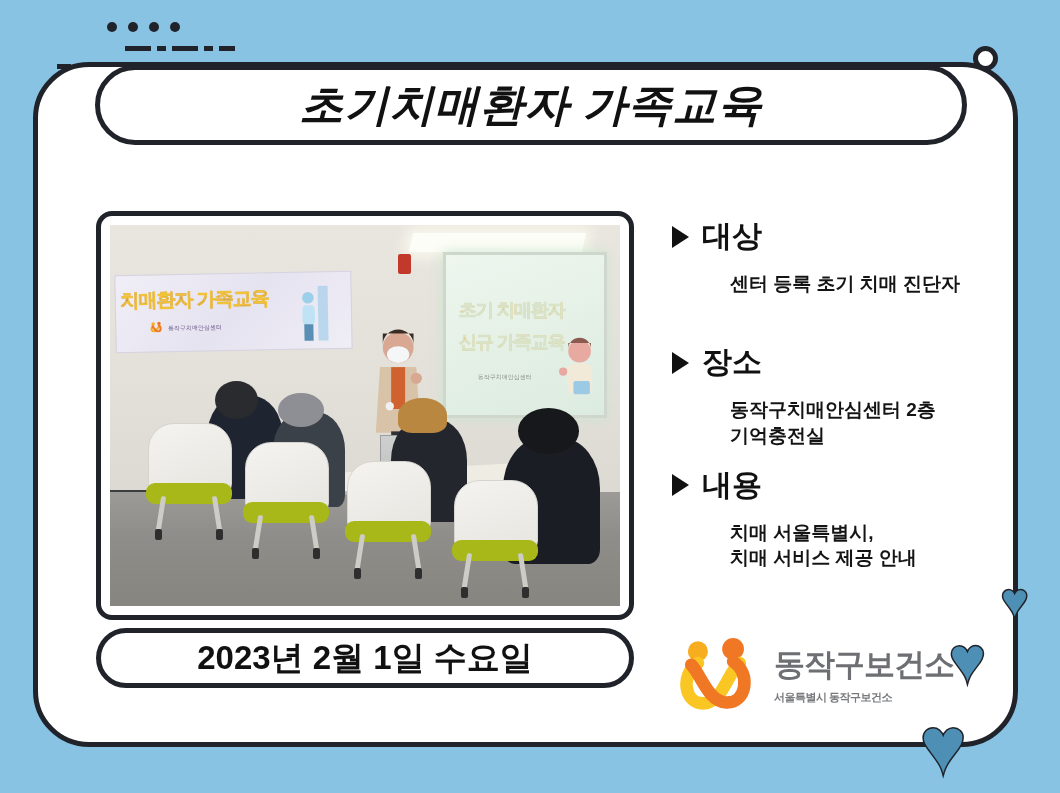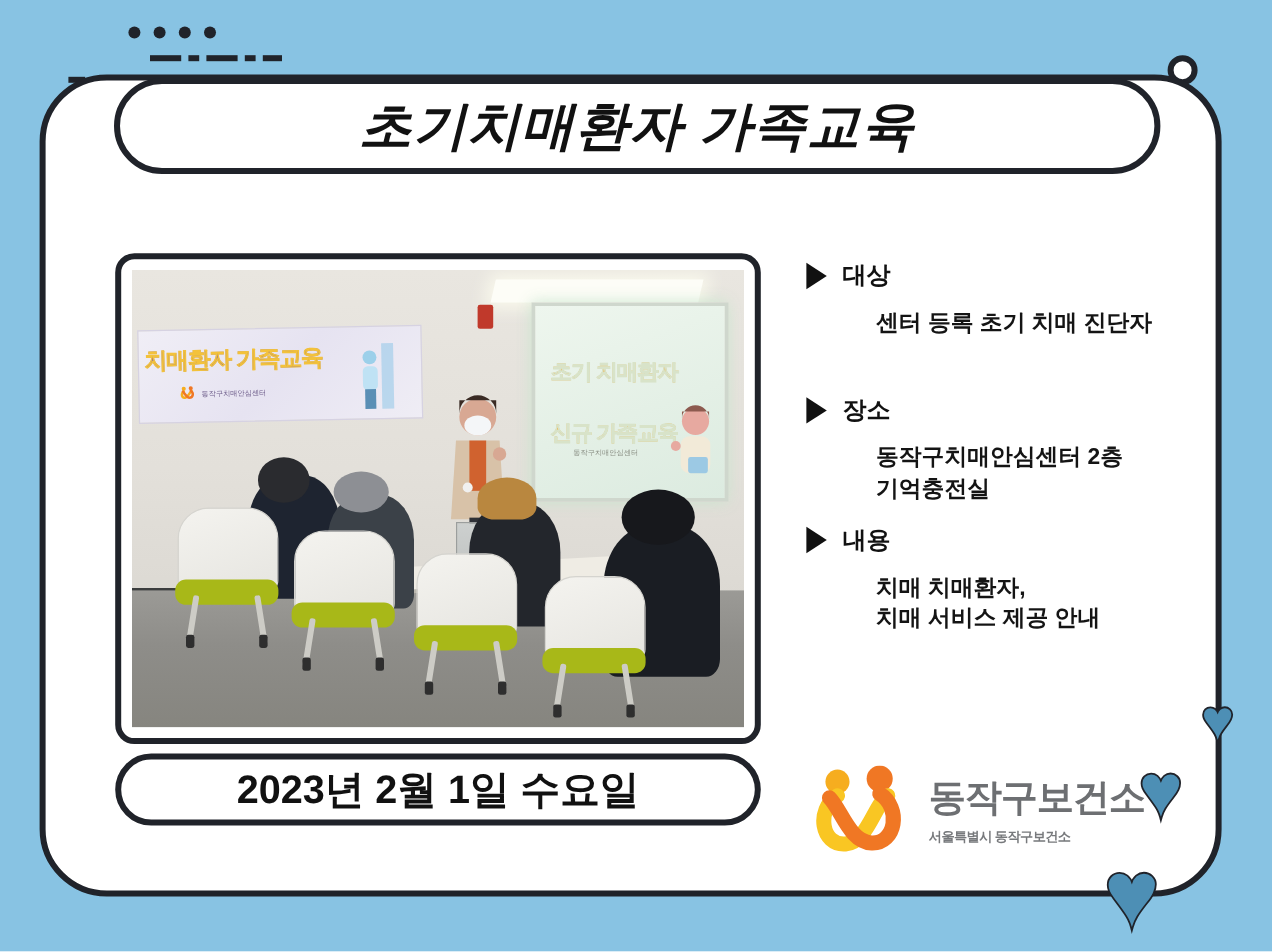--- a/index.html
+++ b/index.html
@@ -174,21 +174,21 @@
     box-shadow: 0 0 12px rgba(200,230,205,.9);
   }
   .ph-screen-l1, .ph-screen-l2 {
     position: absolute; left: 8%;
     font-size: 18px; font-weight: bold;
     color: #f6a623;
     -webkit-text-stroke: 0.6px #d8e3c9;
     white-space: nowrap; letter-spacing: -1px;
   }
   .ph-screen-l1 { top: 27%; }
-  .ph-screen-l2 { top: 47%; margin-top: 19px; }
+  .ph-screen-l2 { top: 47%; }
   .ph-screen-sub {
     position: absolute; left: 20%; top: 74%;
     font-size: 6px; color: #8a8f84; white-space: nowrap;
   }
   .ph-screen-fig {
     position: absolute; right: 4%; bottom: 3%; width: 26%; height: 52%;
   }
   .ph-speaker {
     position: absolute; left: 50%; top: 27%; width: 13%; height: 44%;
   }
@@ -263,21 +263,21 @@
     position: absolute;
     left: 672px;
     top: 216px;
     width: 320px;
   }
   .info-block { margin-bottom: 8px; }
   .info-head {
     display: flex;
     align-items: center;
     gap: 13px;
-    font-size: 20px;
+    font-size: 30px;
     font-weight: bold;
     color: #111111;
     white-space: nowrap;
   }
   .tri {
     width: 0; height: 0;
     border-left: 17px solid #111111;
     border-top: 11px solid transparent;
     border-bottom: 11px solid transparent;
     flex: 0 0 auto;
@@ -478,21 +478,21 @@
       </div>
       <div class="info-body">동작구치매안심센터 2층
 기억충전실</div>
     </div>
 
     <div class="info-block">
       <div class="info-head">
         <span class="tri"></span>
         <span>내용</span>
       </div>
-      <div class="info-body">치매 치매환자,
+      <div class="info-body">치매 서울특별시,
 치매 서비스 제공 안내</div>
     </div>
   </div>
 
   <div class="logo">
     <svg class="logo-mark" viewBox="0 0 100 86">
       <circle cx="26" cy="16" r="12" fill="#f6ad1f"></circle>
       <circle cx="68" cy="13" r="13" fill="#f07724"></circle>
       <path d="M26 30 C4 44 10 80 34 78 C56 76 62 40 76 30" stroke="#f9c623" stroke-width="15" fill="none" stroke-linecap="round"></path>
       <path d="M68 28 C90 42 84 78 60 77 C38 76 30 44 18 32" stroke="#f07724" stroke-width="15" fill="none" stroke-linecap="round"></path>

